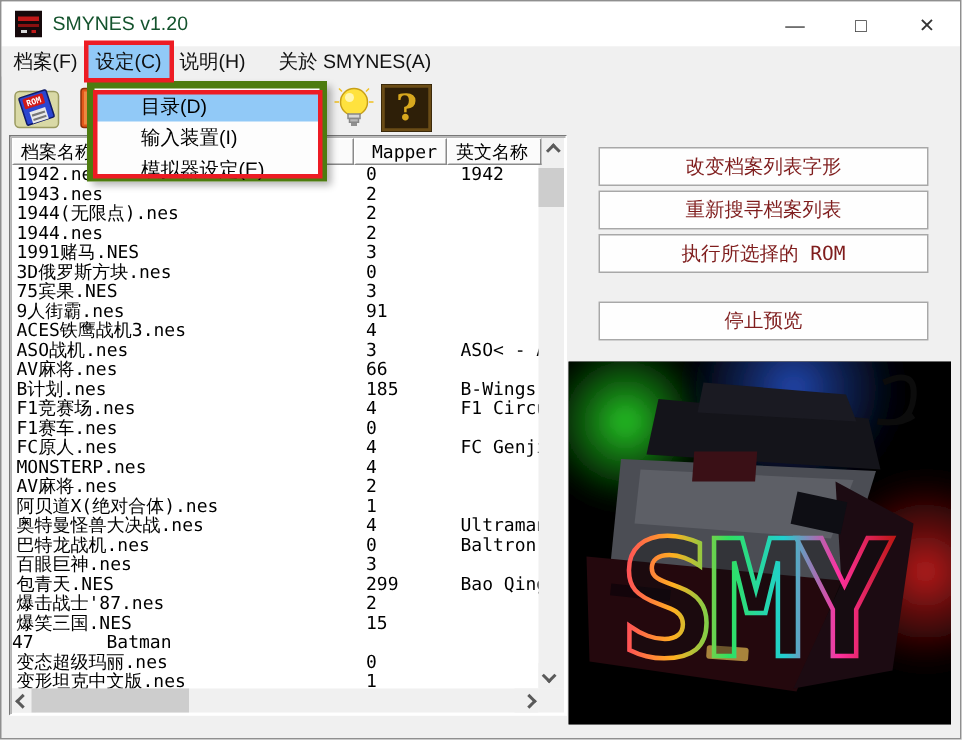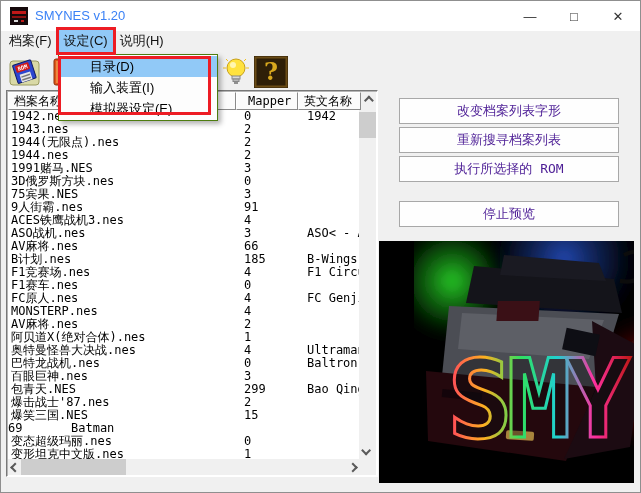--- a/index.html
+++ b/index.html
@@ -2,21 +2,21 @@
 <html style="--annotation: #ed1c24; --highlight: #91c9f7; --window_bg: #f0f0f0;"><head>
 <meta charset="utf-8">
 <style>
   html,body{margin:0;padding:0;background:#cfcfcf;font-family:"Liberation Sans",sans-serif;}
   *{box-sizing:border-box;}
   .window{position:relative;width:641px;height:493px;background:var(--window_bg);
     border:1px solid #8f8f8f;overflow:hidden;}
   
   .titlebar{position:absolute;left:0;top:0;width:100%;height:30px;background:#ffffff;}
   .app-icon{position:absolute;left:9px;top:6px;width:18px;height:18px;}
-  .title-text{position:absolute;left:34px;top:7px;font-size:13px;color:#3b82f6;}
+  .title-text{position:absolute;left:34px;top:7px;font-size:13px;color:#14532d;}
   .winbtn{position:absolute;top:0;width:44px;height:30px;display:flex;align-items:center;
     justify-content:center;font-size:13px;color:#333;cursor:default;}
   .btn-min{right:88px}.btn-max{right:44px}.btn-close{right:0}
   
   .menubar{position:absolute;left:0;top:30px;width:100%;height:20px;background:var(--window_bg);
     display:flex;align-items:center;padding-left:3px;font-size:13px;color:#111;}
   .mi{padding:2px 5px;margin-right:2px;white-space:nowrap;}
   .mi.hl{background:var(--highlight);box-shadow:0 0 0 3px var(--annotation);position:relative;z-index:70;}
   .mi-gap{width:10px}
   
@@ -45,27 +45,27 @@
   .hb-left{left:0}.hb-right{right:0}
   .hthumb{position:absolute;left:13px;top:0;width:105px;height:16px;background:#cdcdcd;}
   .corner{position:absolute;right:1px;bottom:1px;width:17px;height:16px;background:#f0f0f0;}
   .chev{width:7px;height:7px;border-left:2px solid #5a5a5a;border-bottom:2px solid #5a5a5a;}
   .ch-up{transform:rotate(135deg) translate(-1px,-1px)}
   .ch-down{transform:rotate(-45deg) translate(-1px,-1px)}
   .ch-left{transform:rotate(45deg) translate(-1px,1px)}
   .ch-right{transform:rotate(225deg) translate(-1px,1px)}
   
   .sidebtn{position:absolute;left:398px;width:220px;height:26px;background:#fefefe;
-    border:1px solid #a8a8a8;font-size:13px;color:#4c1d95;display:flex;align-items:center;
+    border:1px solid #a8a8a8;font-size:13px;color:#7f1d1d;display:flex;align-items:center;
     justify-content:center;font-family:"DejaVu Sans Mono",monospace;white-space:nowrap;}
   
-  .preview{position:absolute;left:378px;top:240px;width:255px;height:242px;background:#000;overflow:hidden;padding-left:35px;}
+  .preview{position:absolute;left:378px;top:240px;width:255px;height:242px;background:#000;overflow:hidden;}
   
   .dropdown{position:absolute;left:57px;top:53px;width:160px;height:67px;background:#fdfdfd;
-    border:1px solid #4d7c0f;box-shadow:3px 3px 5px rgba(0,0,0,.3);z-index:50;padding-top:1px;}
+    border:5px solid #4d7c0f;box-shadow:3px 3px 5px rgba(0,0,0,.3);z-index:50;padding-top:1px;}
   .dd-item{height:21px;line-height:21px;padding-left:31px;font-size:13px;color:#000;white-space:nowrap;}
   .dd-item.sel{background:var(--highlight);}
   .dd-annotation{position:absolute;left:-1px;top:1px;width:153px;height:59px;
     border:3px solid var(--annotation);z-index:60;pointer-events:none;}
 </style>
 </head>
 <body>
 
 <div class="window">
 
@@ -81,20 +81,21 @@
     <div class="winbtn btn-min">—</div>
     <div class="winbtn btn-max">□</div>
     <div class="winbtn btn-close">✕</div>
   </div>
 
   <div class="menubar">
     <span class="mi">档案(F)</span>
     <span class="mi hl">设定(C)</span>
     <span class="mi">说明(H)</span>
     <span class="mi-gap"></span>
+    <span class="mi">关於 SMYNES(A)</span>
   </div>
 
   <div class="toolbar">
     <div class="tbi" style="left:7px">
       <svg width="32" height="32" viewBox="0 0 32 32">
         <rect x="1" y="5" width="29" height="24" rx="3" fill="#d9d9a6" stroke="#9a9a60"></rect>
         <g transform="rotate(-18 16 16)">
           <rect x="6" y="6" width="19" height="19" rx="1" fill="#2b46d0" stroke="#101a66"></rect>
           <rect x="10" y="17" width="11" height="8" fill="#e8e8e8"></rect>
           <rect x="11" y="19" width="9" height="1.5" fill="#777"></rect>
@@ -255,21 +256,21 @@
           <span class="c-name">爆击战士'87.nes</span>
           <span class="c-mapper">2</span>
           <span class="c-eng"></span>
         </div>
         <div class="lrow">
           <span class="c-name">爆笑三国.NES</span>
           <span class="c-mapper">15</span>
           <span class="c-eng"></span>
         </div>
         <div class="lrow">
-          <span class="c-mapper">69</span>
+          <span class="c-mapper">47</span>
           <span class="c-eng">Batman</span>
         </div>
         <div class="lrow">
           <span class="c-name">变态超级玛丽.nes</span>
           <span class="c-mapper">0</span>
           <span class="c-eng"></span>
         </div>
         <div class="lrow">
           <span class="c-name">变形坦克中文版.nes</span>
           <span class="c-mapper">1</span>

